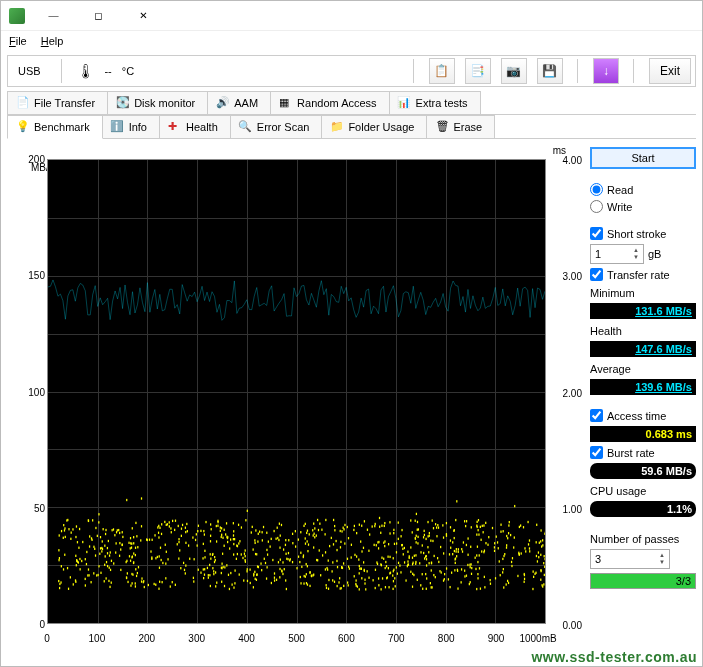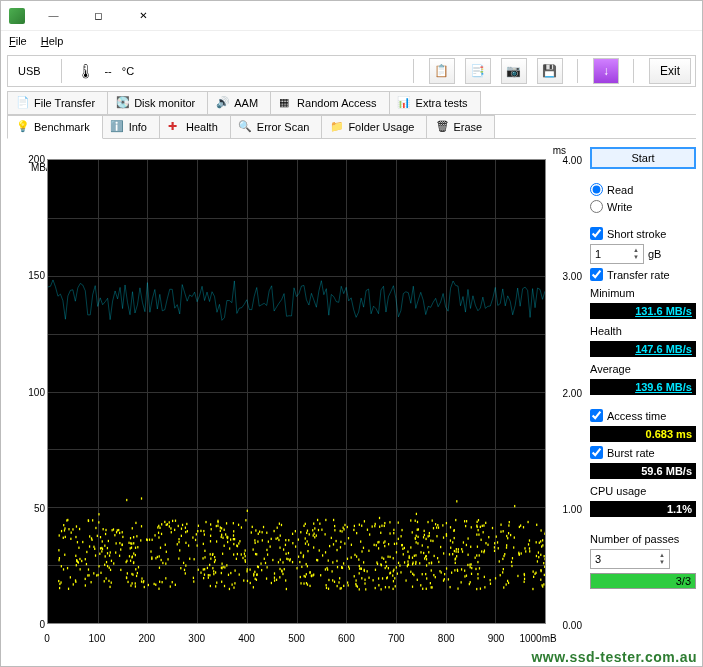--- a/index.html
+++ b/index.html
@@ -27,21 +27,21 @@
   .tab .ticon { width: 14px; height: 14px; display:inline-block; }
   .content { display: flex; padding: 6px 6px 4px 6px; gap: 8px; height: 513px;}
   .left { flex: 1; position: relative; display:flex; flex-direction:column;}
   .right { width: 106px; display: flex; flex-direction: column; gap: 4px; font-size: 11px; padding-top:2px;}
   .startbtn { border: 2px solid #3399ff; background: #eaf3ff; height: 22px; width: 100%; font-size: 11px; }
   .radio, .check { display: flex; align-items: center; gap: 4px; font-size: 11px; }
   .stat-label { font-size: 11px; margin-top: 2px; }
   .stat-val { background: #000; color: #fff; padding: 2px 4px; font-weight: bold; font-size: 11px; text-align: right; }
   .stat-val.cyan { color: #00e5ff; text-decoration: underline; }
   .stat-val.yellow { color: #ffff00; }
-  .stat-val.white { color: #fff; }
+  .stat-val.white { color: #fff; border-radius: 7px; }
   .numbox { display:flex; align-items:center; gap:4px;}
   .numinput { border:1px solid #aaa; height:20px; width:54px; padding:0 4px; display:flex; align-items:center; justify-content:space-between;}
   .spinner { display:flex; flex-direction:column; font-size:6px; line-height:7px; color:#555;}
   .progress { height:16px; border:1px solid #999; background:#eee; position:relative; }
   .progress .fill { position:absolute; inset:0; background:#2ecc40; }
   .progress .txt { position:absolute; inset:0; display:flex; align-items:center; justify-content:flex-end; padding-right:4px; font-size:11px; color:#000; }
   .chart-wrap { position:relative; flex:1; }
   .chart-label-l { position:absolute; left:24px; top:17px; font-size:10px; }
   .chart-label-r { position:absolute; right:16px; top:0; font-size:10px; }
   .chart { position:absolute; left:40px; right:36px; top:14px; bottom:24px; background:#000; border:1px solid #888;}

